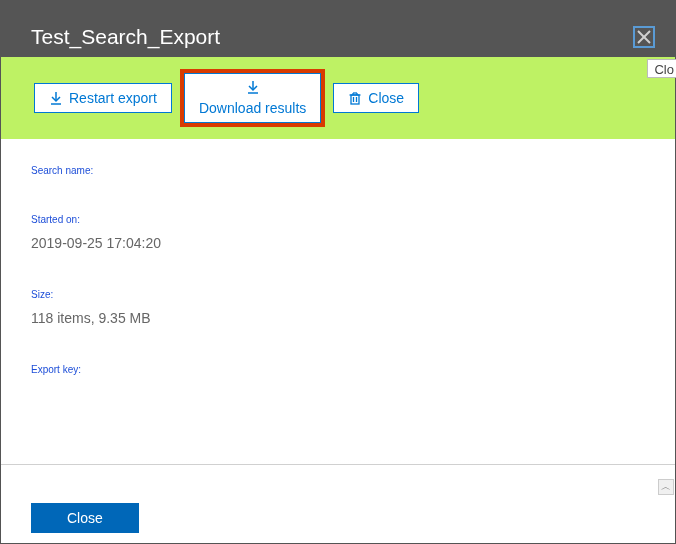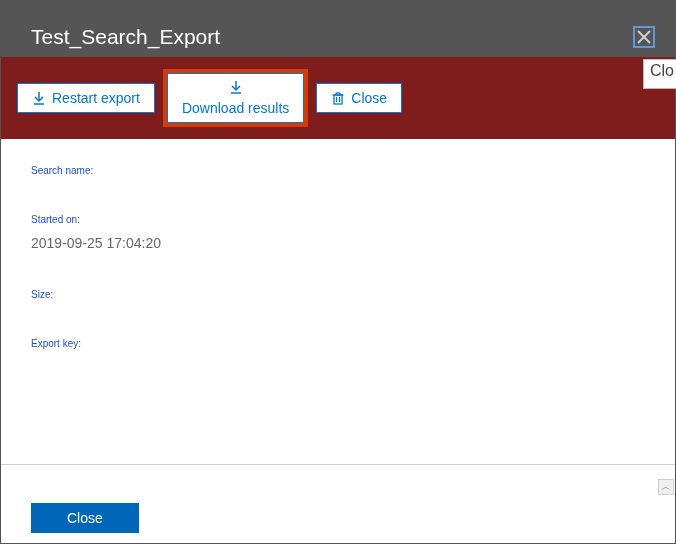--- a/index.html
+++ b/index.html
@@ -45,27 +45,27 @@
   }
   .close-x svg { width: 14px; height: 14px; }
   .close-x svg line { stroke: #d0d0d0; stroke-width: 2; }
   .clo-tag {
     position: absolute;
     top: 58px; right: 0;
     transform: translateX(1px);
     background: #fff;
     border: 1px solid #bbb;
     border-right: none;
-    padding: 2px 2px 8px 6px;
-    font-size: 16px;
+    padding: 2px 2px 0 6px;
+    font-size: 13px;
     color: #444;
   }
   .toolbar {
-    background: #7f1d1d;
-    padding: 16px 16px;
+    background: #bef264;
+    padding: 16px 33px;
     display: flex;
     gap: 12px;
     align-items: center;
     flex: 0 0 auto;
   }
   .tool-btn {
     background: #fff;
     border: 1px solid #0078d4;
     color: #0078d4;
     padding: 6px 14px;
@@ -201,20 +201,21 @@
       <div class="label">Search name:</div>
     </div>
 
     <div class="field">
       <div class="label">Started on:</div>
       <div class="value">2019-09-25 17:04:20</div>
     </div>
 
     <div class="field">
       <div class="label">Size:</div>
+      <div class="value">118 items, 9.35 MB</div>
     </div>
 
     <div class="field">
       <div class="label">Export key:</div>
     </div>
 
     <div class="cutoff"></div>
   </div>
 
   <div class="scroll-hint">︿</div>

